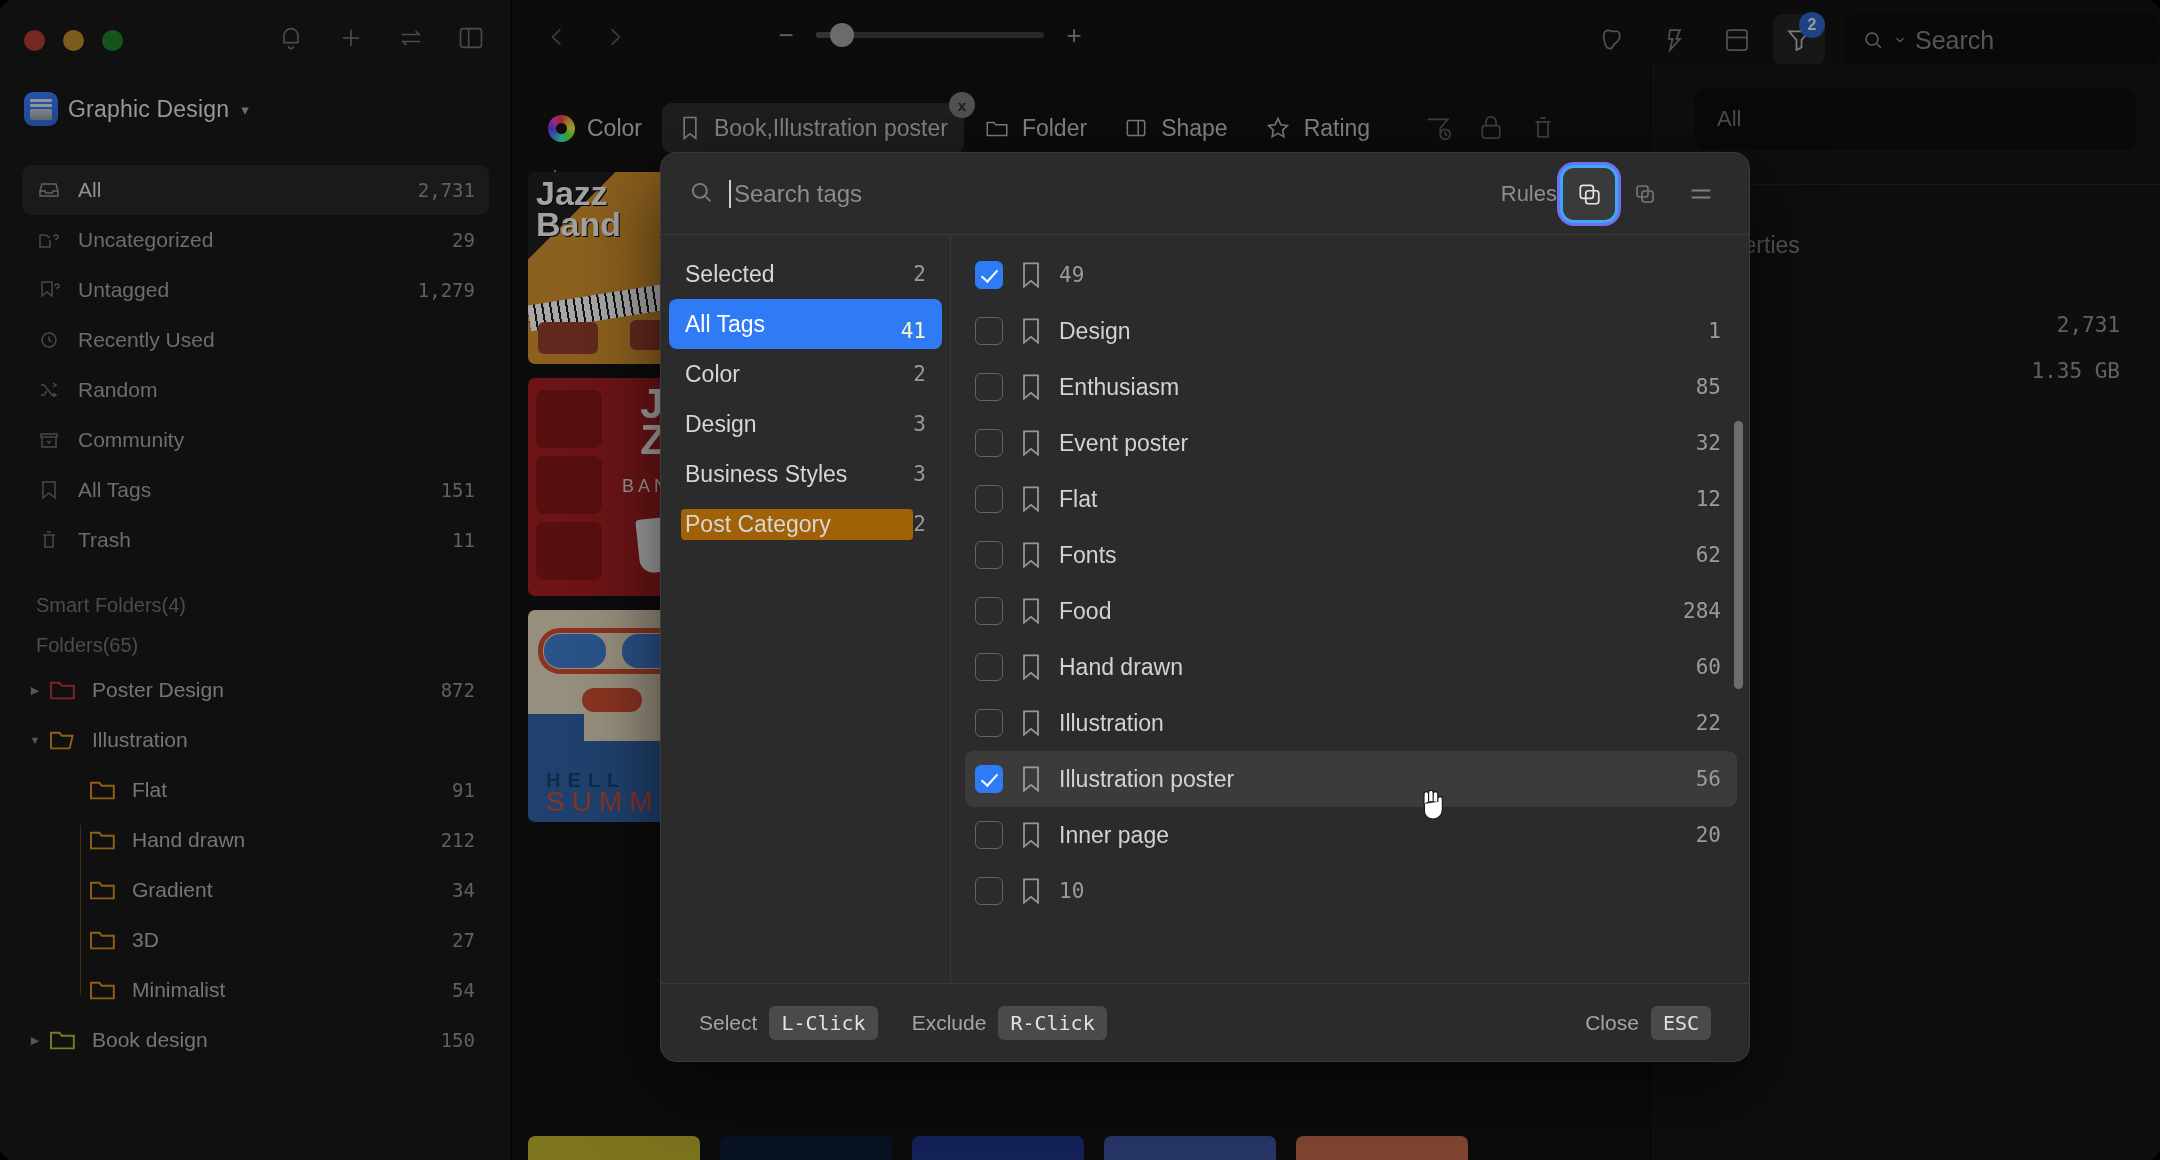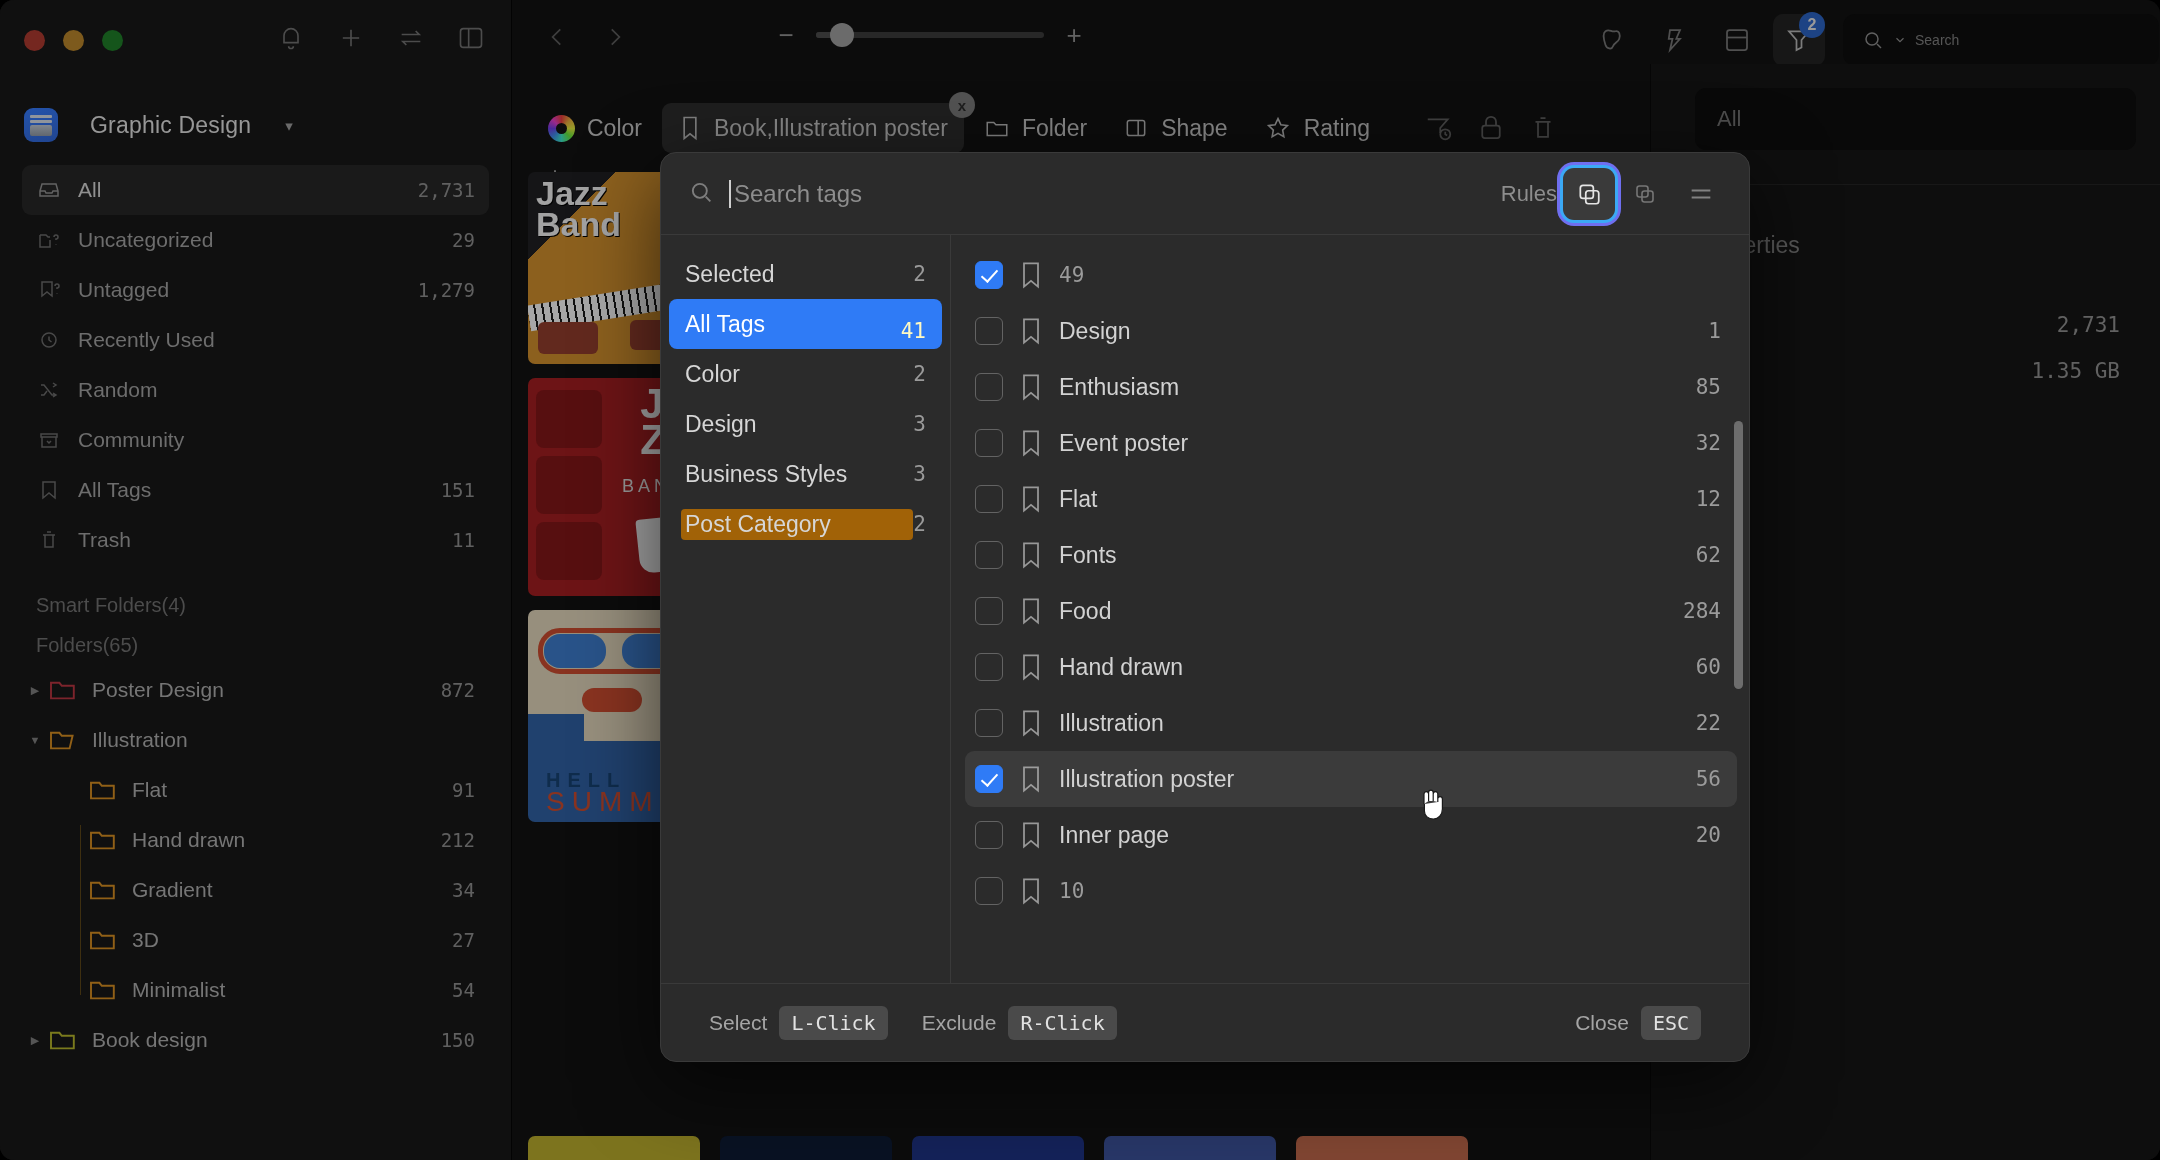--- a/index.html
+++ b/index.html
@@ -25,21 +25,21 @@
   .tl { width: 21px; height: 21px; border-radius: 50%; }
   .tl.r { background: #a8392f; }
   .tl.y { background: #b3812a; }
   .tl.g { background: #1f7a28; }
 
   .win-icons { position: absolute; right: 24px; top: 22px; display: flex; gap: 28px; align-items: center; }
   .wi { width: 32px; height: 32px; opacity: .52; display: flex; align-items: center; justify-content: center; }
   .wi svg { display: block; }
 
   .lib-row {
-    position: absolute; left: 24px; top: 108px; display: flex; align-items: center; gap: 32px;
+    position: absolute; left: 24px; top: 92px; display: flex; align-items: center; gap: 10px;
   }
   .lib-icon {
     width: 34px; height: 34px; border-radius: 9px;
     background: linear-gradient(160deg,#3478f6,#2f63cf);
     position: relative; flex: none;
   }
   .lib-icon i {
     position: absolute; left: 6px; right: 6px; background: #cfd6e0; border-radius: 1px;
   }
   .lib-icon i:nth-child(1){ top: 7px; height: 3px; }
@@ -91,21 +91,21 @@
   .tb-btn.on { background: #242424; opacity: .85; }
   .badge {
     position: absolute; right: 0px; top: -2px; min-width: 26px; height: 26px; padding: 0 6px;
     border-radius: 13px; background: #2f6fdd; color: #fff; font-size: 16px;
     display: flex; align-items: center; justify-content: center; font-weight: bold;
   }
   .searchbox {
     width: 316px; height: 52px; border-radius: 12px; background: #0d0d0d;
     display: flex; align-items: center; gap: 8px; padding: 0 18px; margin-left: 8px;
   }
-  .search-ph { color: #7b7b7b; font-size: 14px; }
+  .search-ph { color: #7b7b7b; font-size: 25px; }
 
   
   .chiprow { position: absolute; left: 0; top: 92px; right: 0; height: 72px; display: flex; align-items: center; gap: 4px; padding-left: 20px; }
   .chip { display: flex; align-items: center; gap: 12px; height: 50px; padding: 0 16px; border-radius: 9px; color: #bdbdbd; font-size: 23px; white-space: nowrap; }
   .chip.filled { background: #2b2b2b; position: relative; }
   .chip .x {
     position: absolute; right: -11px; top: -11px; width: 26px; height: 26px; border-radius: 50%;
     background: #767676; color: #2a2a2a; font-size: 15px; display: flex; align-items: center; justify-content: center; font-weight: bold;
   }
   .colorwheel {
@@ -176,21 +176,21 @@
   .cbx.on::after {
     content: ''; position: absolute; left: 9px; top: 4px; width: 7px; height: 14px;
     border: solid #fff; border-width: 0 2.6px 2.6px 0; transform: rotate(42deg);
   }
   .bm { width: 24px; height: 28px; flex: none; opacity: .72; }
   .tag-label { flex: 1; color: #d2d2d2; font-size: 23px; white-space: nowrap; }
   .tag-count { color: #9b9b9b; font-size: 21px; font-family: "DejaVu Sans Mono", monospace; }
 
   .m-scroll { position: absolute; right: 6px; top: 186px; width: 9px; height: 268px; border-radius: 5px; background: #6d6d6d; }
 
-  .m-foot { height: 78px; border-top: 1px solid #3a3a3a; display: flex; align-items: center; padding: 0 48px; flex: none; }
+  .m-foot { height: 78px; border-top: 1px solid #3a3a3a; display: flex; align-items: center; padding: 0 38px; flex: none; }
   .fgroup { display: flex; align-items: center; gap: 12px; margin-right: 34px; }
   .flab { color: #a5a5a5; font-size: 21px; }
   .key { background: #4a4a4a; color: #e2e2e2; border-radius: 6px; padding: 5px 12px; font-size: 20px; font-family: "DejaVu Sans Mono", monospace; }
   .spacer { flex: 1; }
 
   .cursor { position: absolute; left: 1418px; top: 788px; width: 30px; height: 34px; pointer-events: none; }
 </style>
 </head>
 <body>
 

